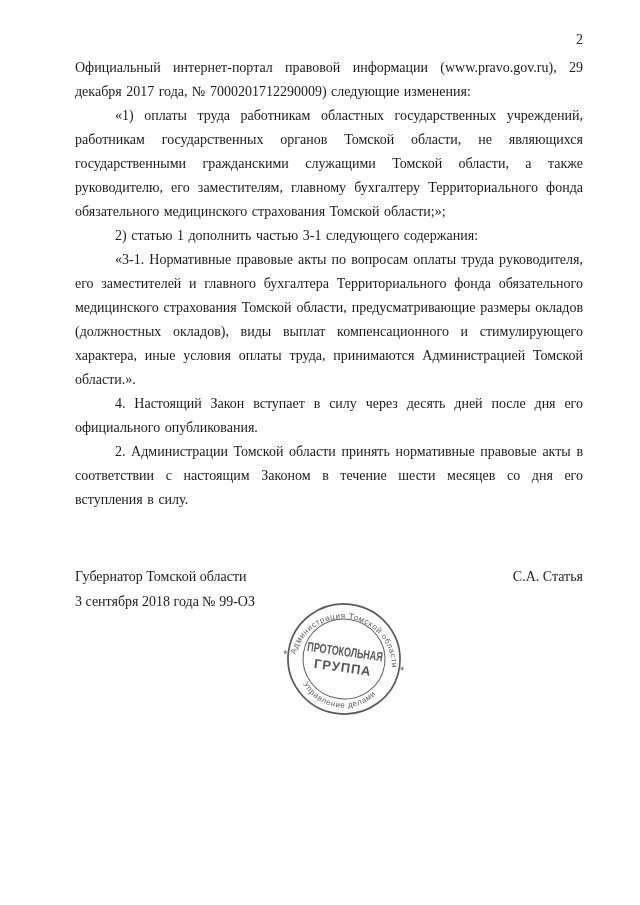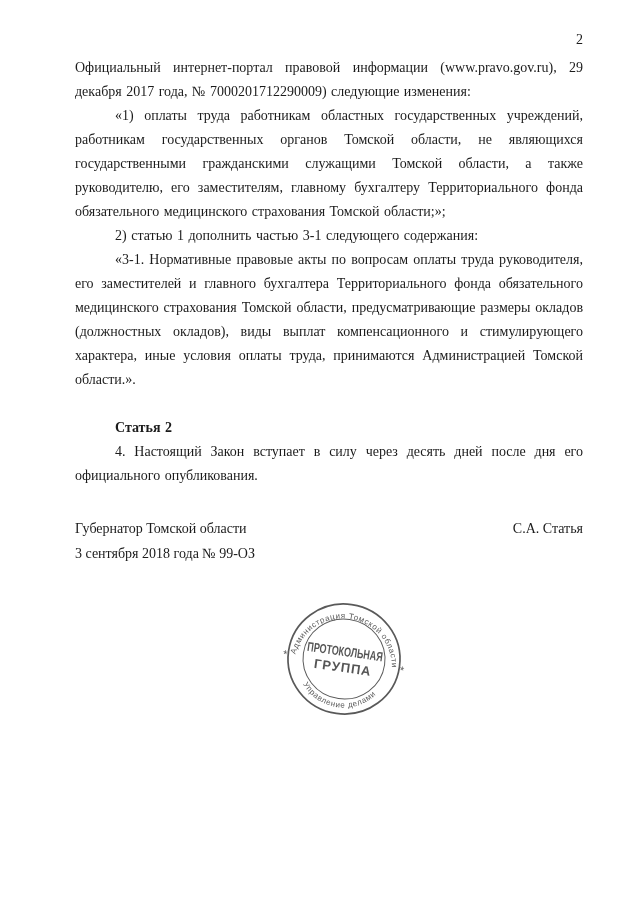--- a/index.html
+++ b/index.html
@@ -31,21 +31,21 @@
     text-align-last: left;
     word-spacing: 1px;
   }
   .ind { text-indent: 40px; }
   .heading {
     margin-top: 24px;
     font-weight: bold;
     text-align: left;
   }
   .signature {
-    margin-top: 28px;
+    margin-top: 52px;
     display: flex;
     justify-content: space-between;
     align-items: flex-start;
     font-size: 14px;
     line-height: 25px;
   }
   .sig-right { text-align: right; }
   .stamp {
     position: absolute;
     left: 269px; top: 584px;
@@ -77,22 +77,22 @@
 <div class="page">
 
   <div class="pageno">2</div>
 
   <div class="content">
     <p class="p">Официальный интернет-портал правовой информации (www.pravo.gov.ru), 29 декабря 2017 года,  № 7000201712290009) следующие изменения:</p>
     <p class="p ind">«1) оплаты труда работникам областных государственных учреждений, работникам государственных органов Томской области, не являющихся государственными гражданскими служащими Томской области, а также руководителю, его заместителям, главному бухгалтеру Территориального фонда обязательного медицинского страхования Томской области;»;</p>
     <p class="p ind">2) статью 1 дополнить частью 3-1 следующего содержания:</p>
     <p class="p ind">«3-1. Нормативные правовые акты по вопросам оплаты труда руководителя, его заместителей и главного бухгалтера Территориального фонда обязательного медицинского страхования Томской области, предусматривающие размеры окладов (должностных окладов), виды выплат компенсационного и стимулирующего характера, иные условия оплаты труда, принимаются Администрацией Томской области.».</p>
 
-    <p class="p ind heading">Статья 2</p>
     <p class="p ind">4. Настоящий Закон вступает в силу через десять дней после дня его официального опубликования.</p>
+    <p class="p ind">2. Администрации Томской области принять нормативные правовые акты в соответствии с настоящим Законом в течение шести месяцев со дня его вступления в силу.</p>
 
     <div class="signature">
       <div class="sig-left">
         <div>Губернатор Томской области</div>
         <div>3 сентября 2018 года № 99-ОЗ</div>
       </div>
       <div class="sig-right">С.А. Статья</div>
     </div>
   </div>
 

